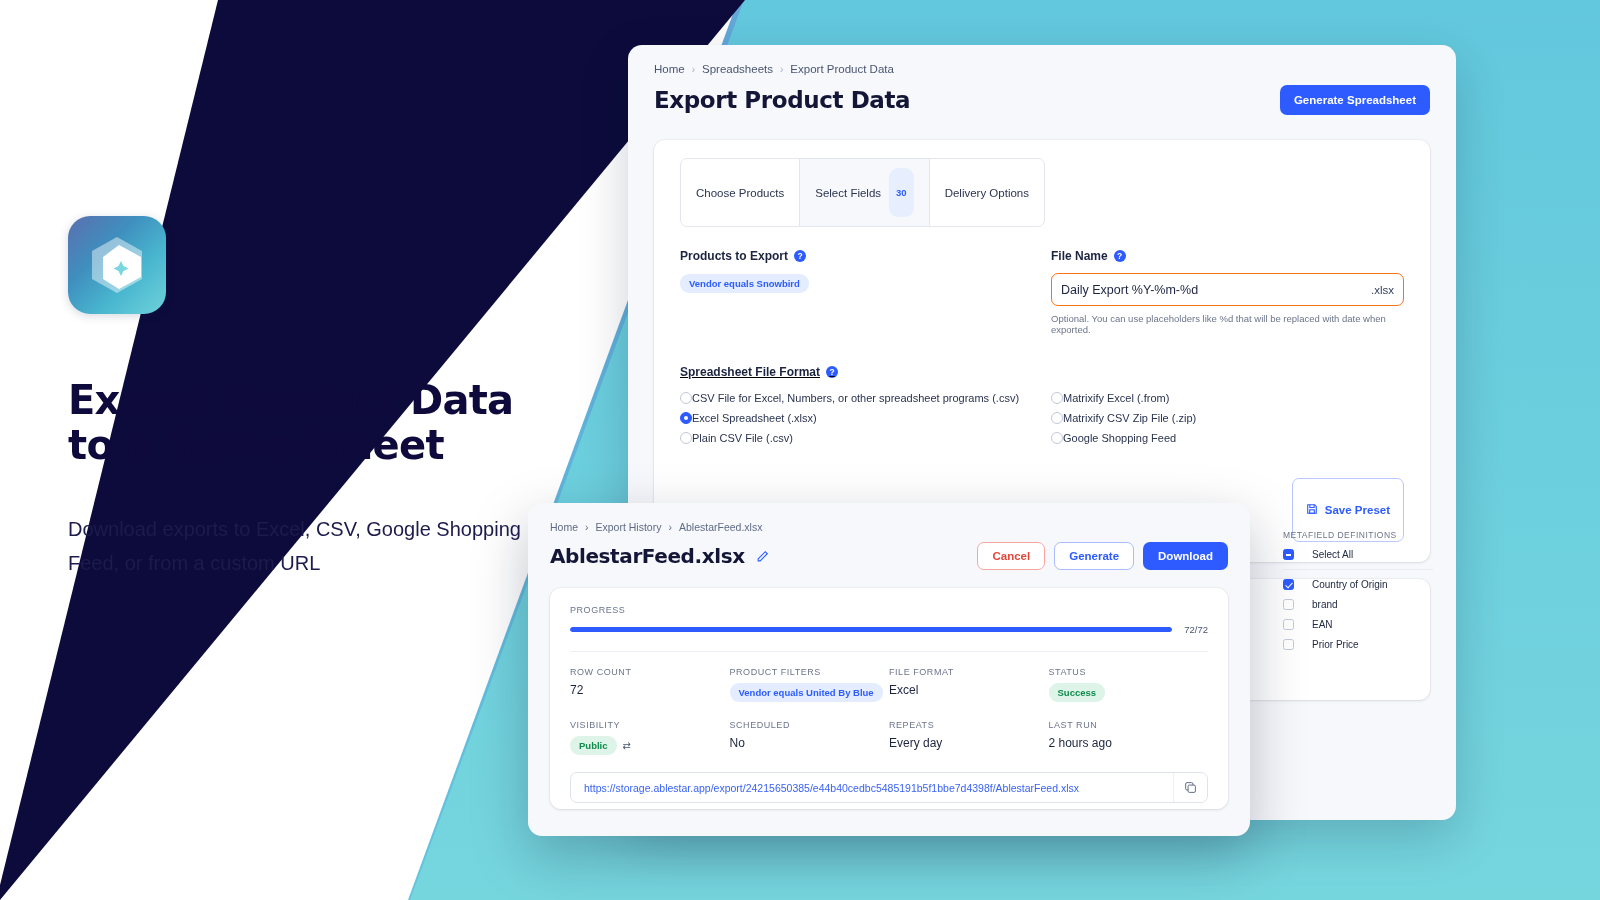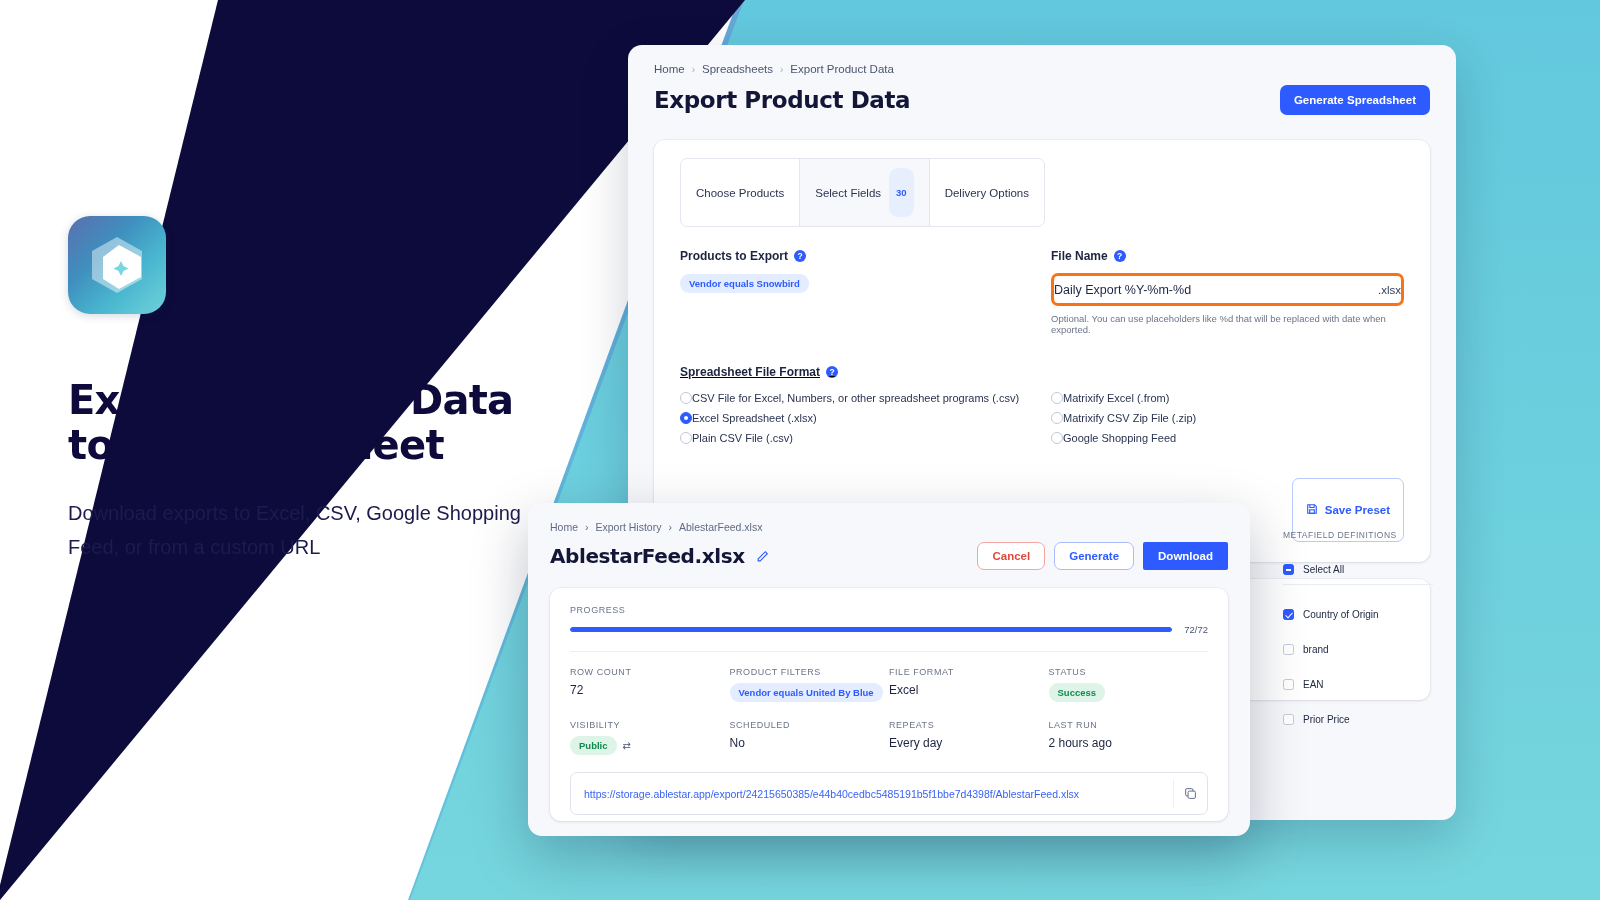--- a/index.html
+++ b/index.html
@@ -44,21 +44,21 @@
   .hero-title {
     margin-top: 64px;
     font-family: "DejaVu Sans", sans-serif;
     font-weight: 800;
     font-size: 40px;
     line-height: 1.12;
     letter-spacing: -0.7px;
     color: #0e0b3c;
   }
   .hero-sub {
-    margin-top: 28px;
+    margin-top: 44px;
     font-size: 20px;
     line-height: 1.72;
     color: #1d1b4d;
     font-family: "Liberation Sans", sans-serif;
   }
 
   
   .app-card {
     position:absolute; left:628px; top:45px; width:828px; height:775px;
     background:#f7f8fb; border-radius:14px;
@@ -91,22 +91,22 @@
   .col.right { padding-left:18px; }
   .field-label { font-size:12px; font-weight:700; color:#1d2440; display:flex; align-items:center; gap:6px; }
   .help-ico {
     width:12px; height:12px; border-radius:50%; background:#2d5bff; color:#fff;
     font-size:8.5px; font-weight:700; display:inline-flex; align-items:center; justify-content:center;
     font-family:"Liberation Sans",sans-serif; cursor:pointer;
   }
   .chip { display:inline-block; background:#e4edff; color:#2d5bff; font-size:9.5px; font-weight:700; padding:4px 9px; border-radius:9px; margin-top:11px; }
   .chip.green { background:#dff4e8; color:#0f8a4d; }
   .input-wrap {
-    margin-top:10px; border:3px solid #f97316; border-radius:7px; background:#fff;
-    display:flex; align-items:center; padding:0 0; height:33px;
+    margin-top:10px; border:1px solid #f97316; border-radius:7px; background:#fff;
+    display:flex; align-items:center; padding:0 9px; height:33px;
   }
   .input-wrap input { border:none; outline:none; flex:1; font-size:12.5px; color:#1d2440; font-family:"Liberation Sans",sans-serif; background:transparent; }
   .input-suffix { font-size:11.5px; color:#3b4representative; color:#33405e; }
   .hint { margin-top:7px; font-size:9.5px; color:#6b7489; }
 
   .section-gap { margin-top:30px;text-decoration:underline; }
   .radio-grid { display:flex; padding:0 26px; margin-top:13px; }
   .radio-col { flex:1; }
   .radio-col.right { padding-left:18px; }
   .radio-row { display:flex; align-items:center; margin-bottom:8px; cursor:pointer; }
@@ -126,21 +126,21 @@
   .select-wrap {
     margin-top:10px; border:1px solid #d9dde8; border-radius:7px; background:#fff;
     display:flex; align-items:center; justify-content:space-between; padding:0 13px; height:33px; width:370px;
   }
   .select-wrap span { font-size:12.5px; color:#1d2440; }
   .caret { width:0;height:0;border-left:4px solid transparent;border-right:4px solid transparent;border-top:5px solid #9aa2b6; }
 
   
   .meta-panel { position:absolute; left:1283px; top:530px; width:150px; z-index:7; }
   .meta-title { font-size:8.5px; letter-spacing:.5px; color:#6b7489; font-weight:400; }
-  .meta-row { display:flex; align-items:flex-end; gap:9px; margin-top:24px; }
+  .meta-row { display:flex; align-items:flex-end; gap:18px; margin-top:9px; }
   .cbox { width:11px; height:11px; border-radius:2.5px; border:1.4px solid #c3c9d8; background:#fff; flex:none; position:relative; }
   .cbox.checked { background:#2d5bff; border-color:#2d5bff; }
   .cbox.checked::after { content:""; position:absolute; left:3px; top:0.5px; width:3px; height:6px; border:solid #fff; border-width:0 1.5px 1.5px 0; transform:rotate(43deg); }
   .cbox.indet { background:#2d5bff; border-color:#2d5bff; }
   .cbox.indet::after { content:""; position:absolute; left:2px; top:4px; width:5px; height:1.6px; background:#fff; }
   .meta-label { font-size:10px; color:#222b44; }
   .meta-div { height:1px; background:#e9ecf3; margin:9px 0 2px 0; }
 
   
   .modal {
@@ -148,38 +148,38 @@
     background:#f7f8fb; border-radius:14px;
     box-shadow:0 20px 55px rgba(10,20,50,.26);
     z-index:20; overflow:hidden;
   }
   .m-bread { display:flex; align-items:center; gap:7px; padding:18px 0 0 22px; font-size:10.5px; color:#5f6b85; }
   .m-head { display:flex; align-items:center; justify-content:space-between; padding:9px 22px 0 22px; }
   .m-title { font-family:"DejaVu Sans",sans-serif; font-weight:800; font-size:20px; color:#141638; letter-spacing:-.4px; display:flex; align-items:center; gap:11px; }
   .m-actions { display:flex; gap:9px; }
   .btn-cancel { border:1px solid #f4a5a0; color:#e0483c; background:#fff; border-radius:7px; padding:7px 14px; font-size:11.5px; font-weight:600; cursor:pointer; }
   .btn-generate { border:1px solid #a9bdff; color:#2d5bff; background:#fff; border-radius:7px; padding:7px 14px; font-size:11.5px; font-weight:600; cursor:pointer; }
-  .btn-download { border:none; color:#fff; background:#2d5bff; border-radius:2px; padding:8px 15px; font-size:11.5px; font-weight:700; cursor:pointer; }
+  .btn-download { border:none; color:#fff; background:#2d5bff; border-radius:7px; padding:8px 15px; font-size:11.5px; font-weight:700; cursor:pointer; }
 
   .m-card { margin:18px 22px 0 22px; background:#fff; border-radius:11px;
     box-shadow:0 1px 3px rgba(20,30,60,.10), 0 0 0 1px rgba(20,30,60,.035); padding:17px 20px 6px 20px; }
   .stat-cap { font-size:9px; letter-spacing:.55px; color:#6b7489; }
   .pbar-row { display:flex; align-items:center; gap:12px; margin-top:9px; }
   .pbar { flex:1; height:5px; border-radius:3px; background:#e6e9f1; overflow:hidden; }
   .pbar-fill { height:100%; background:#2d5bff; border-radius:3px; }
   .pbar-val { font-size:9.5px; color:#4a5570; white-space:nowrap; }
   .m-div { height:1px; background:#eceff5; margin:16px 0 15px 0; }
   .stat-grid { display:flex; }
   .stat { flex:1; }
   .stat-val { font-size:12px; color:#1d2440; margin-top:6px; }
   .stat-row2 { display:flex; margin-top:18px; }
   .swap-ico { margin-left:6px; color:#4a5570; font-size:10px; }
   .url-bar {
     margin-top:17px; border:1px solid #dfe3ec; border-radius:7px; background:#fff;
-    display:flex; align-items:center; justify-content:space-between; height:43px; padding:0 0 0 13px; overflow:hidden;
+    display:flex; align-items:center; justify-content:space-between; height:31px; padding:0 0 0 13px; overflow:hidden;
   }
   .url-text { font-size:10.5px; color:#3a63f5; white-space:nowrap; overflow:hidden; text-overflow:ellipsis; }
   .copy-btn { width:34px; height:29px; border-left:1px solid #eceff5; display:flex; align-items:center; justify-content:center; cursor:pointer; flex:none; }
 </style>
 </head>
 <body>
 
 <div id="stage">
 
   <div class="bg-gradient"></div>

